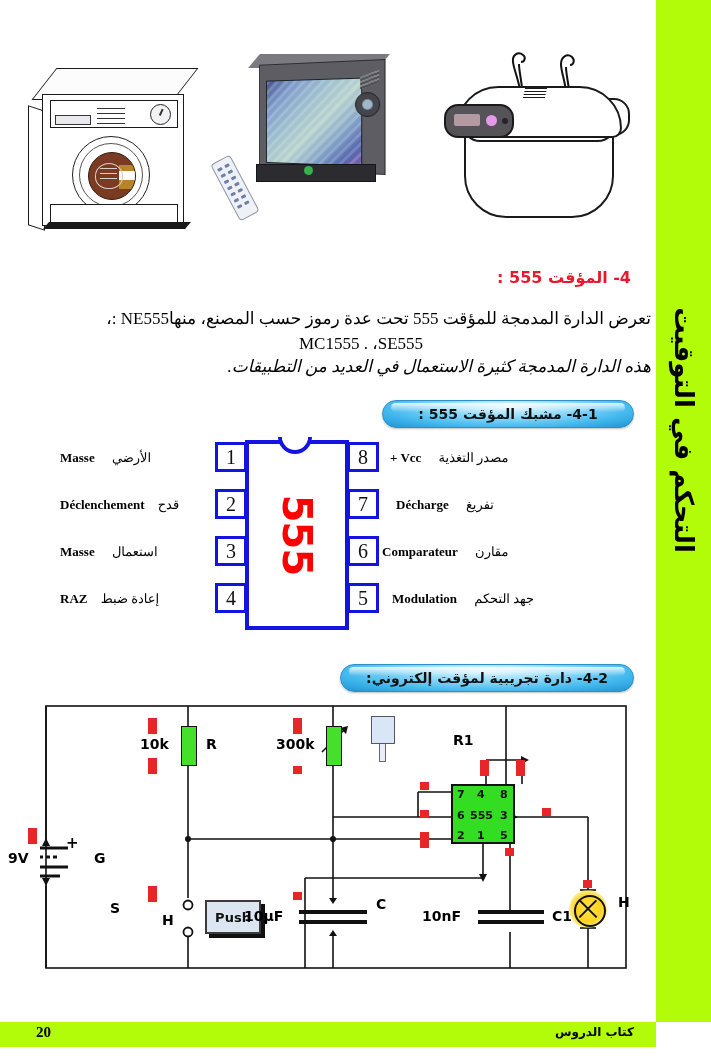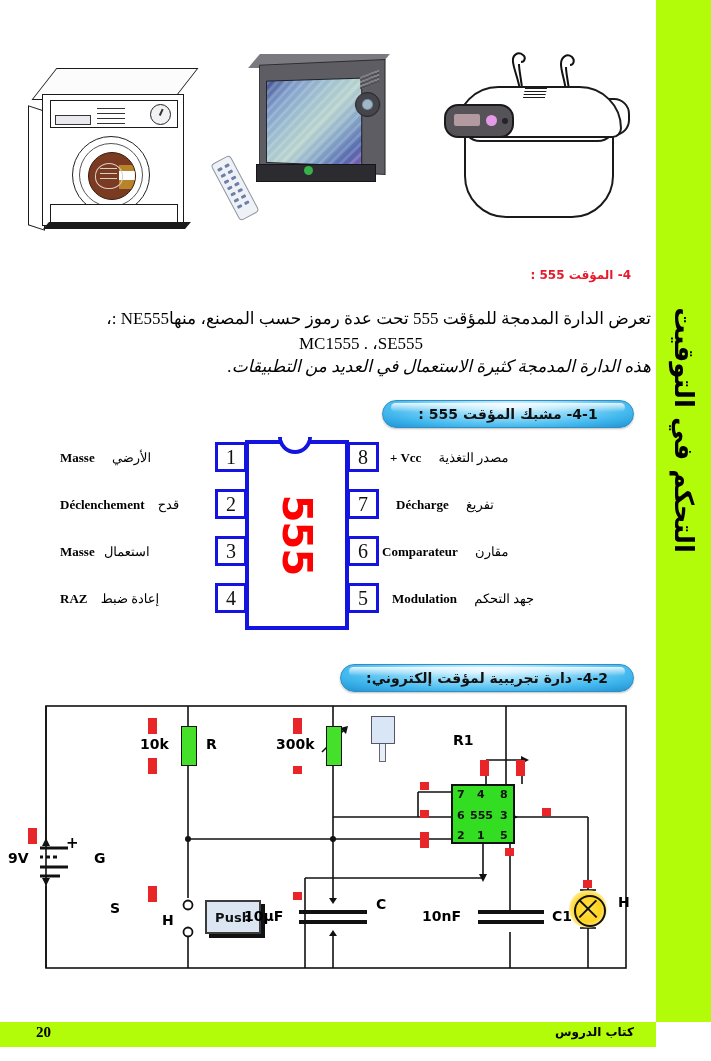--- a/index.html
+++ b/index.html
@@ -79,21 +79,21 @@
           border:2px solid #1a1a1a;border-radius:14px;}
   .ck-disp{position:absolute;left:8px;top:8px;width:26px;height:12px;background:#b39aa0;border-radius:2px;}
   .ck-btn{position:absolute;left:40px;top:9px;width:11px;height:11px;border-radius:50%;background:#e49ae8;}
   .ck-btn2{position:absolute;left:56px;top:12px;width:6px;height:6px;border-radius:50%;background:#26232a;}
   .ck-grill{position:absolute;left:74px;top:42px;width:22px;height:10px;
           background:repeating-linear-gradient(180deg,#1a1a1a 0 1.5px,#fff 1.5px 3px);transform:skewX(-12deg);}
   .steam{position:absolute;width:26px;height:40px;}
   .steam svg{display:block;}
 
   
-  .red-head{position:absolute;color:#e8192c;font-weight:bold;font-size:12px;
+  .red-head{position:absolute;color:#e8192c;font-weight:bold;font-size:16px;
             font-family:"DejaVu Sans", sans-serif;direction:rtl;}
   .body-ar{position:absolute;font-size:17px;color:#000;direction:rtl;
             font-family:"Liberation Serif", serif;}
 
   .pill{position:absolute;height:26px;border-radius:14px;
         background:radial-gradient(ellipse at 50% 22%, #dff4ff 0%, #9fe0fb 30%, #43b9ee 70%, #1e93d4 100%);
         border:1px solid #2f8fc4;display:flex;align-items:center;justify-content:center;
         box-shadow:0 1px 2px rgba(0,0,0,.25);}
   .pill:before{content:"";position:absolute;left:8px;right:8px;top:2px;height:9px;border-radius:8px;
         background:linear-gradient(180deg,rgba(255,255,255,.85),rgba(255,255,255,0));}
@@ -290,21 +290,21 @@
   <div class="plab l" style="left:0px;top:12px;width:148px;">
     <span class="fr">Masse</span>
     <span class="ar" style="margin-left:14px;">الأرضي</span>
   </div>
   <div class="plab l" style="left:0px;top:59px;width:148px;">
     <span class="fr">Déclenchement</span>
     <span class="ar" style="margin-left:10px;">قدح</span>
   </div>
   <div class="plab l" style="left:0px;top:106px;width:148px;">
     <span class="fr">Masse</span>
-    <span class="ar" style="margin-left:6px;">استعمال</span>
+    <span class="ar" style="margin-left:14px;">استعمال</span>
   </div>
   <div class="plab l" style="left:0px;top:153px;width:148px;">
     <span class="fr">RAZ</span>
     <span class="ar" style="margin-left:10px;">إعادة ضبط</span>
   </div>
 
   <div class="plab" style="left:330px;top:12px;">
     <span class="fr">+ Vcc</span>
     <span class="ar" style="margin-left:14px;">مصدر التغذية</span>
   </div>

